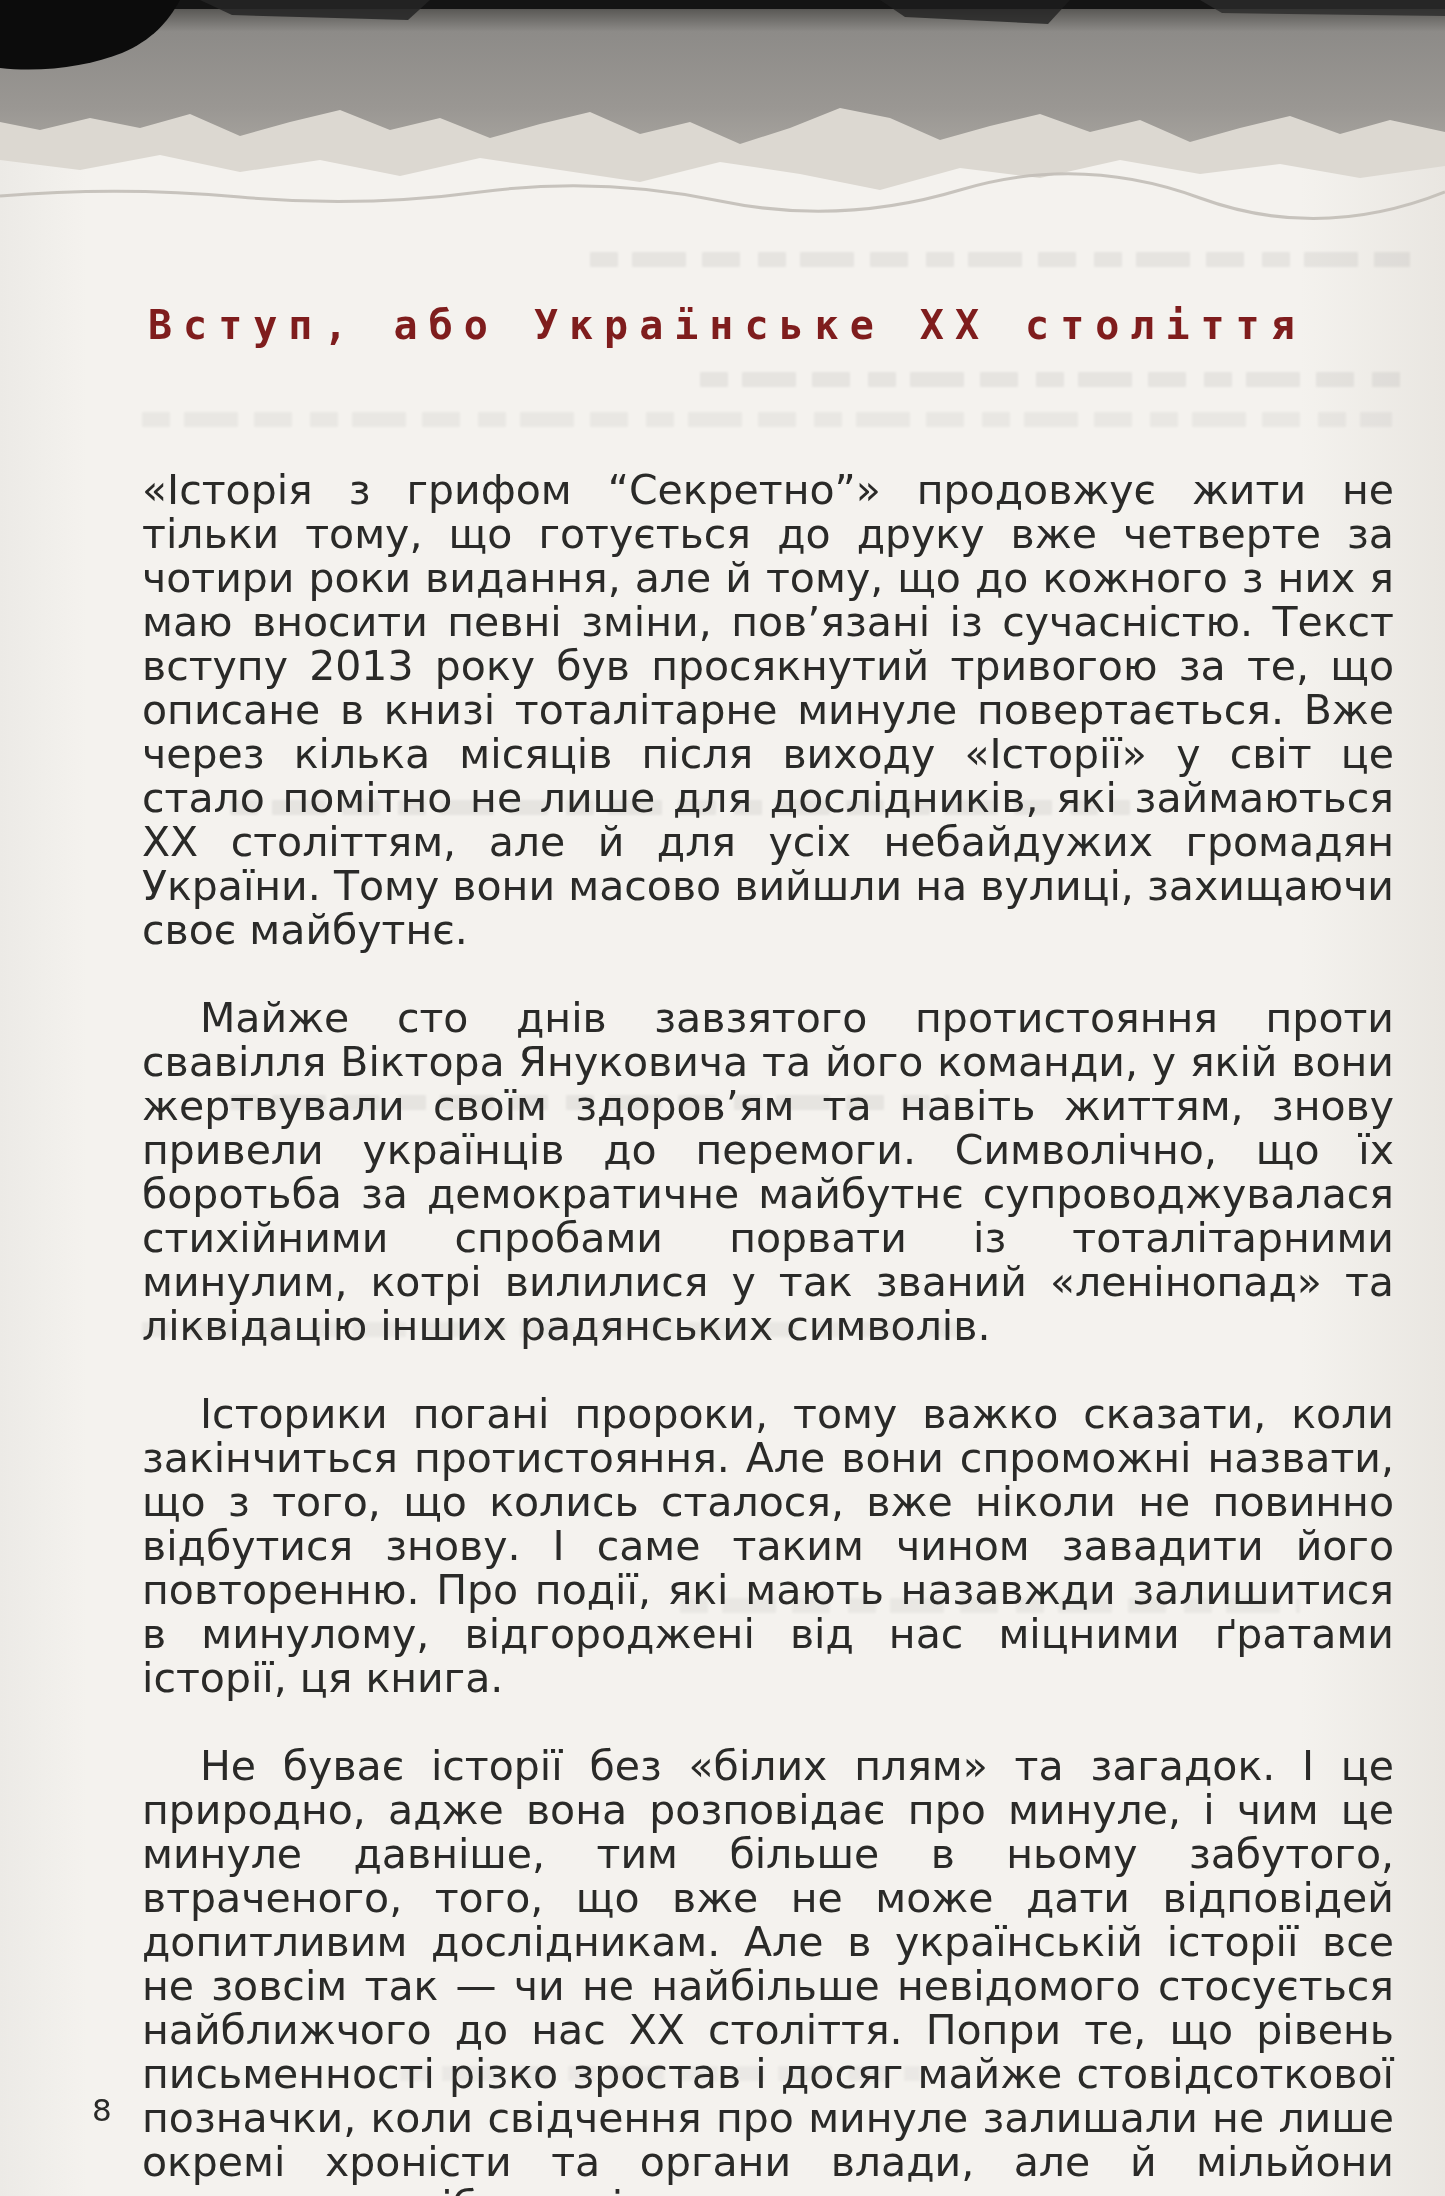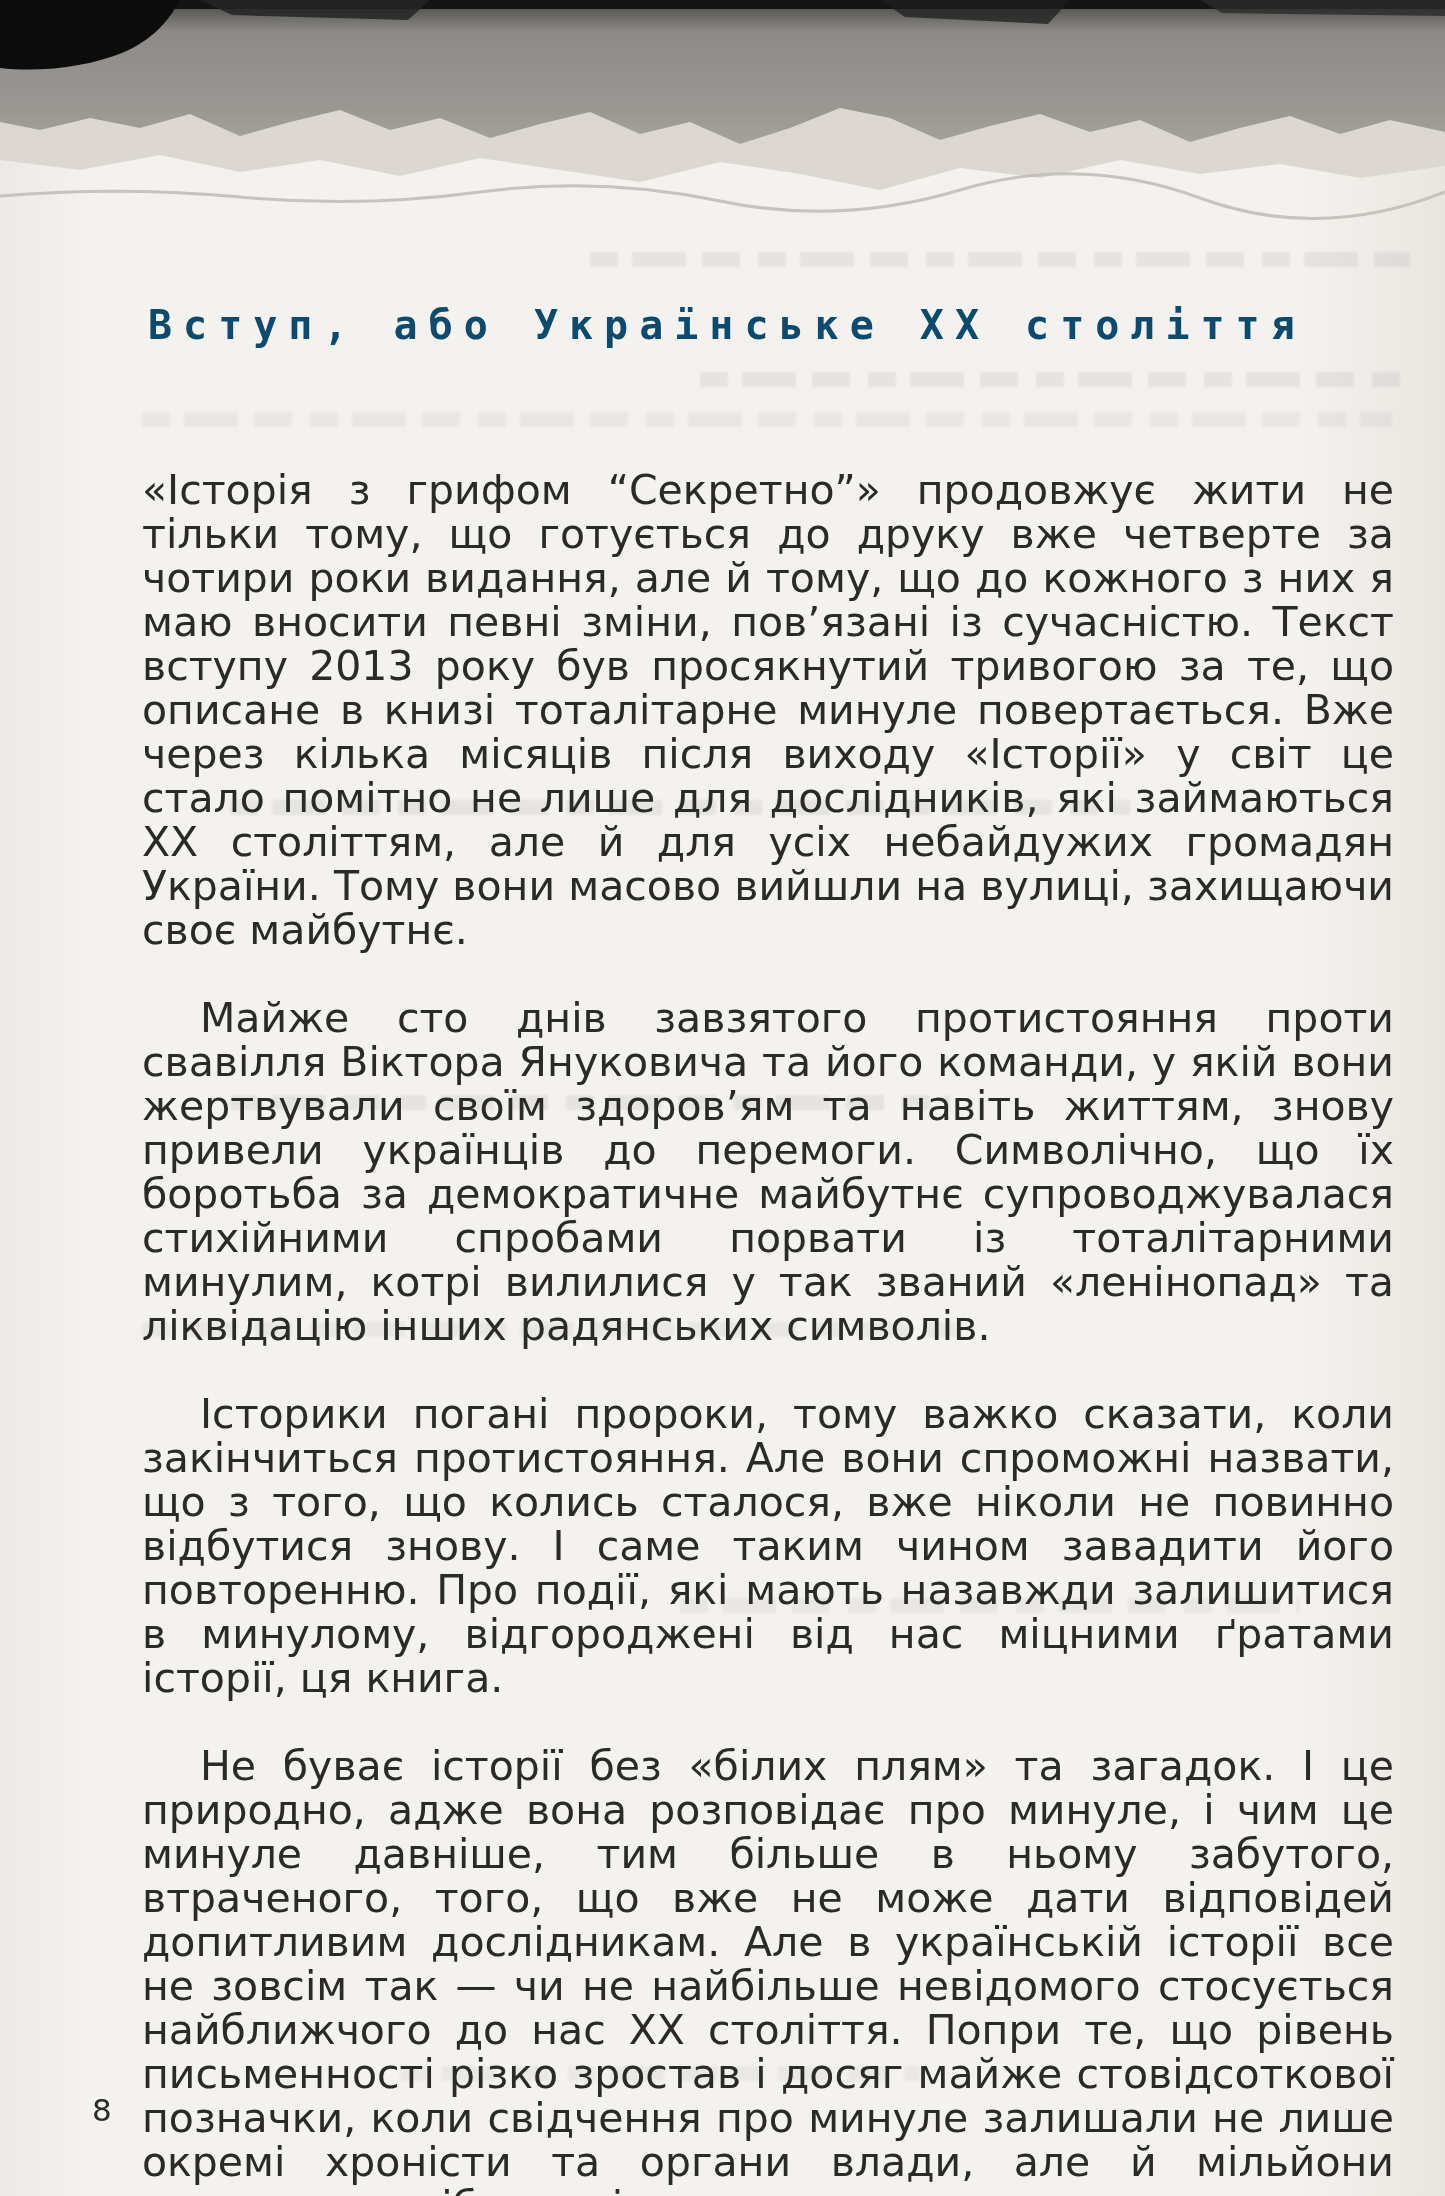--- a/index.html
+++ b/index.html
@@ -37,21 +37,21 @@
   }
   .title {
     position: absolute;
     top: 302px;
     left: 148px;
     margin: 0;
     font-family: "DejaVu Sans Mono", "Liberation Mono", monospace;
     font-weight: bold;
     font-size: 40px;
     letter-spacing: 11px;
-    color: #0c4a6e;
+    color: #7f1d1d;
     white-space: nowrap;
   }
   .body-text {
     position: absolute;
     top: 468px;
     left: 142px;
     width: 1252px;
     font-size: 41px;
     line-height: 44px;
     color: #2a2a28;

